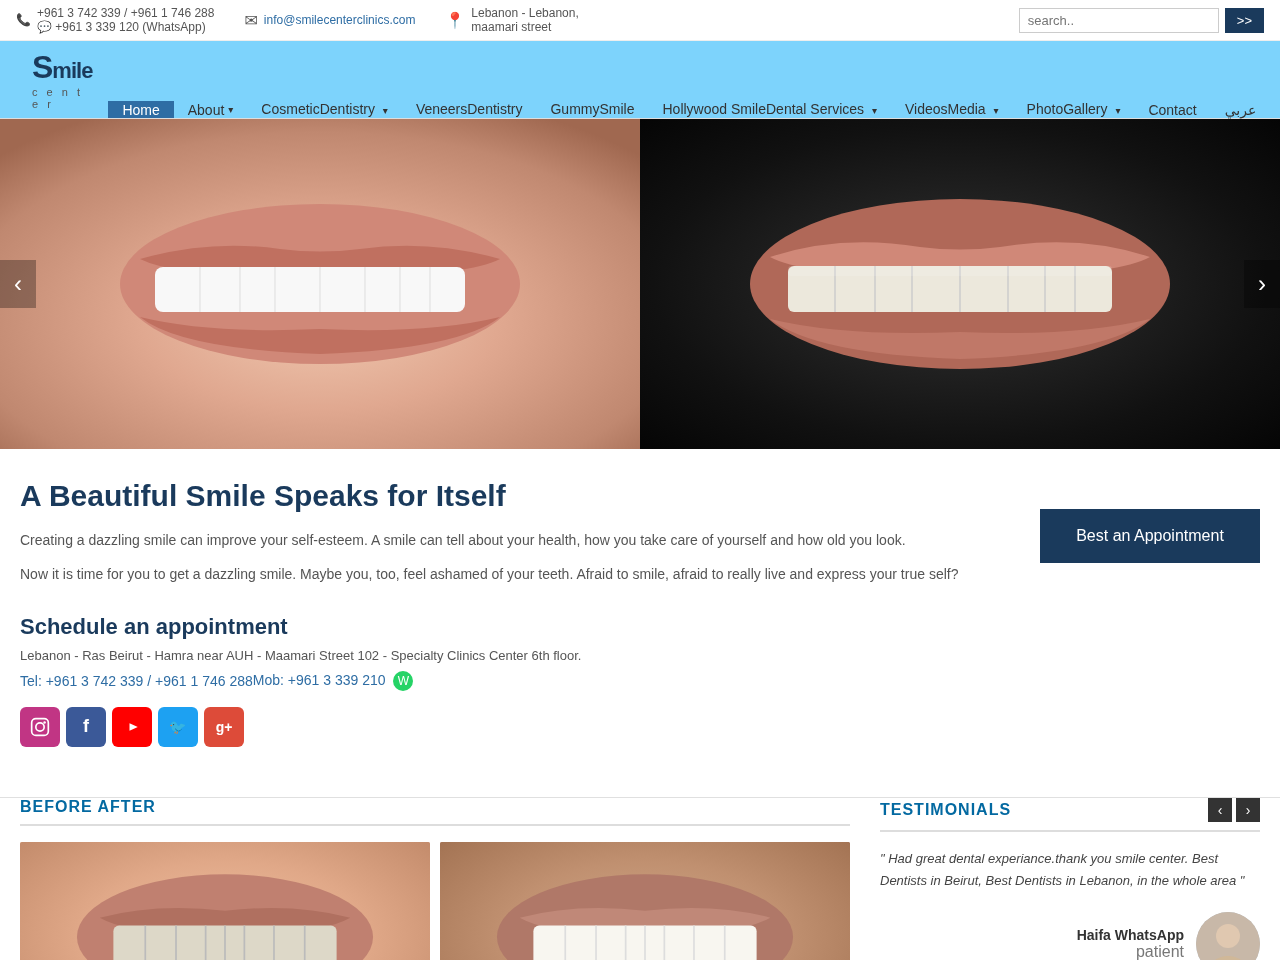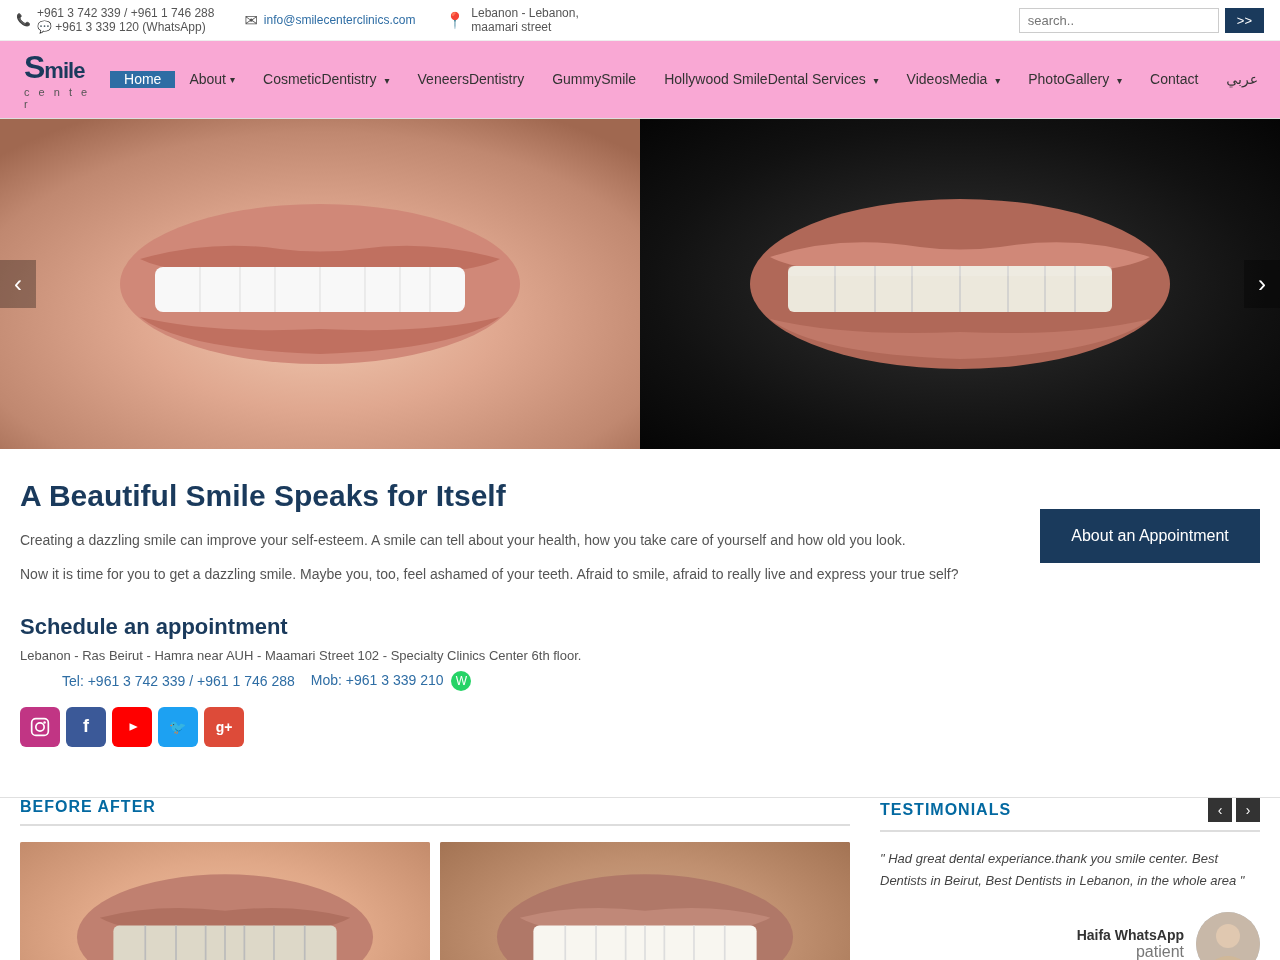--- a/index.html
+++ b/index.html
@@ -30,24 +30,24 @@
       color: #fff;
       border: none;
       padding: 5px 12px;
       cursor: pointer;
       font-size: 13px;
     }
 
     
     .navbar {
       display: flex;
-      align-items: center;
-      background: #f9a8d4;
+      align-items: flex-end;
+      background: #7dd3fc;
       border-bottom: 1px solid #ddd;
-      padding: 0 8px;
+      padding: 0 16px;
     }
     .navbar-logo {
       padding: 8px 16px;
       display: flex;
       align-items: center;
     }
     .logo-text {
       font-size: 28px;
       font-weight: bold;
       color: #1a3a5c;
@@ -168,23 +168,21 @@
     .schedule-address {
       font-size: 13px;
       color: #555;
       margin-bottom: 8px;
     }
     .schedule-phones {
       font-size: 14px;
       color: #2e6da4;
       display: flex;
       align-items: center;
-      gap: 16px;
       margin-bottom: 16px;
-      margin-left: 42px;
     }
     .whatsapp-icon {
       display: inline-block;
       width: 20px;
       height: 20px;
       background: #25d366;
       border-radius: 50%;
       color: #fff;
       font-size: 12px;
       text-align: center;
@@ -502,21 +500,21 @@
       </div>
       <div class="social-icon si-twitter">
         <span style="font-size:14px;">🐦</span>
       </div>
       <div class="social-icon si-google">
         <span style="font-size:14px; font-weight:bold;">g+</span>
       </div>
     </div>
   </div>
   <div class="content-right">
-    <button class="appt-btn">About an Appointment</button>
+    <button class="appt-btn">Best an Appointment</button>
   </div>
 </div>
 
 <hr class="divider-line">
 
 <div class="bottom-sections">
 
   <div class="before-after-section">
     <div class="section-header">
       <span class="section-title">BEFORE AFTER</span>

